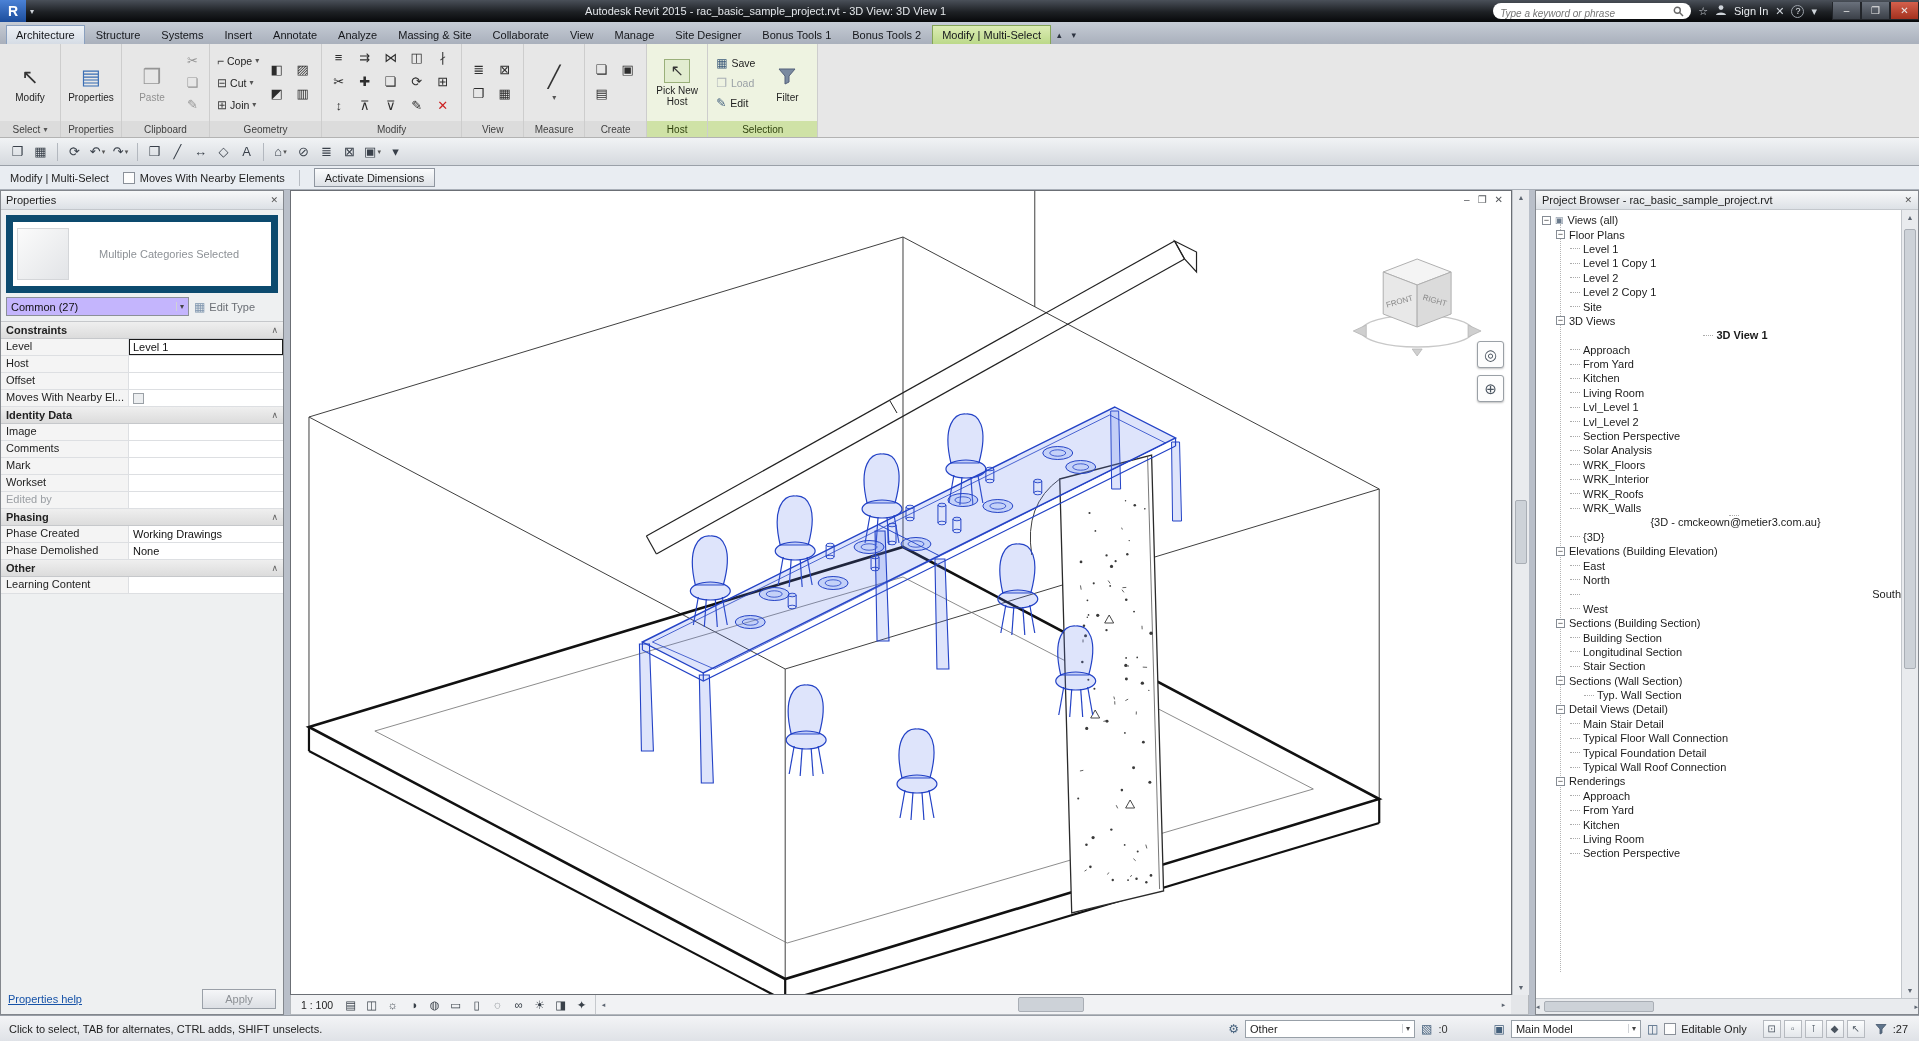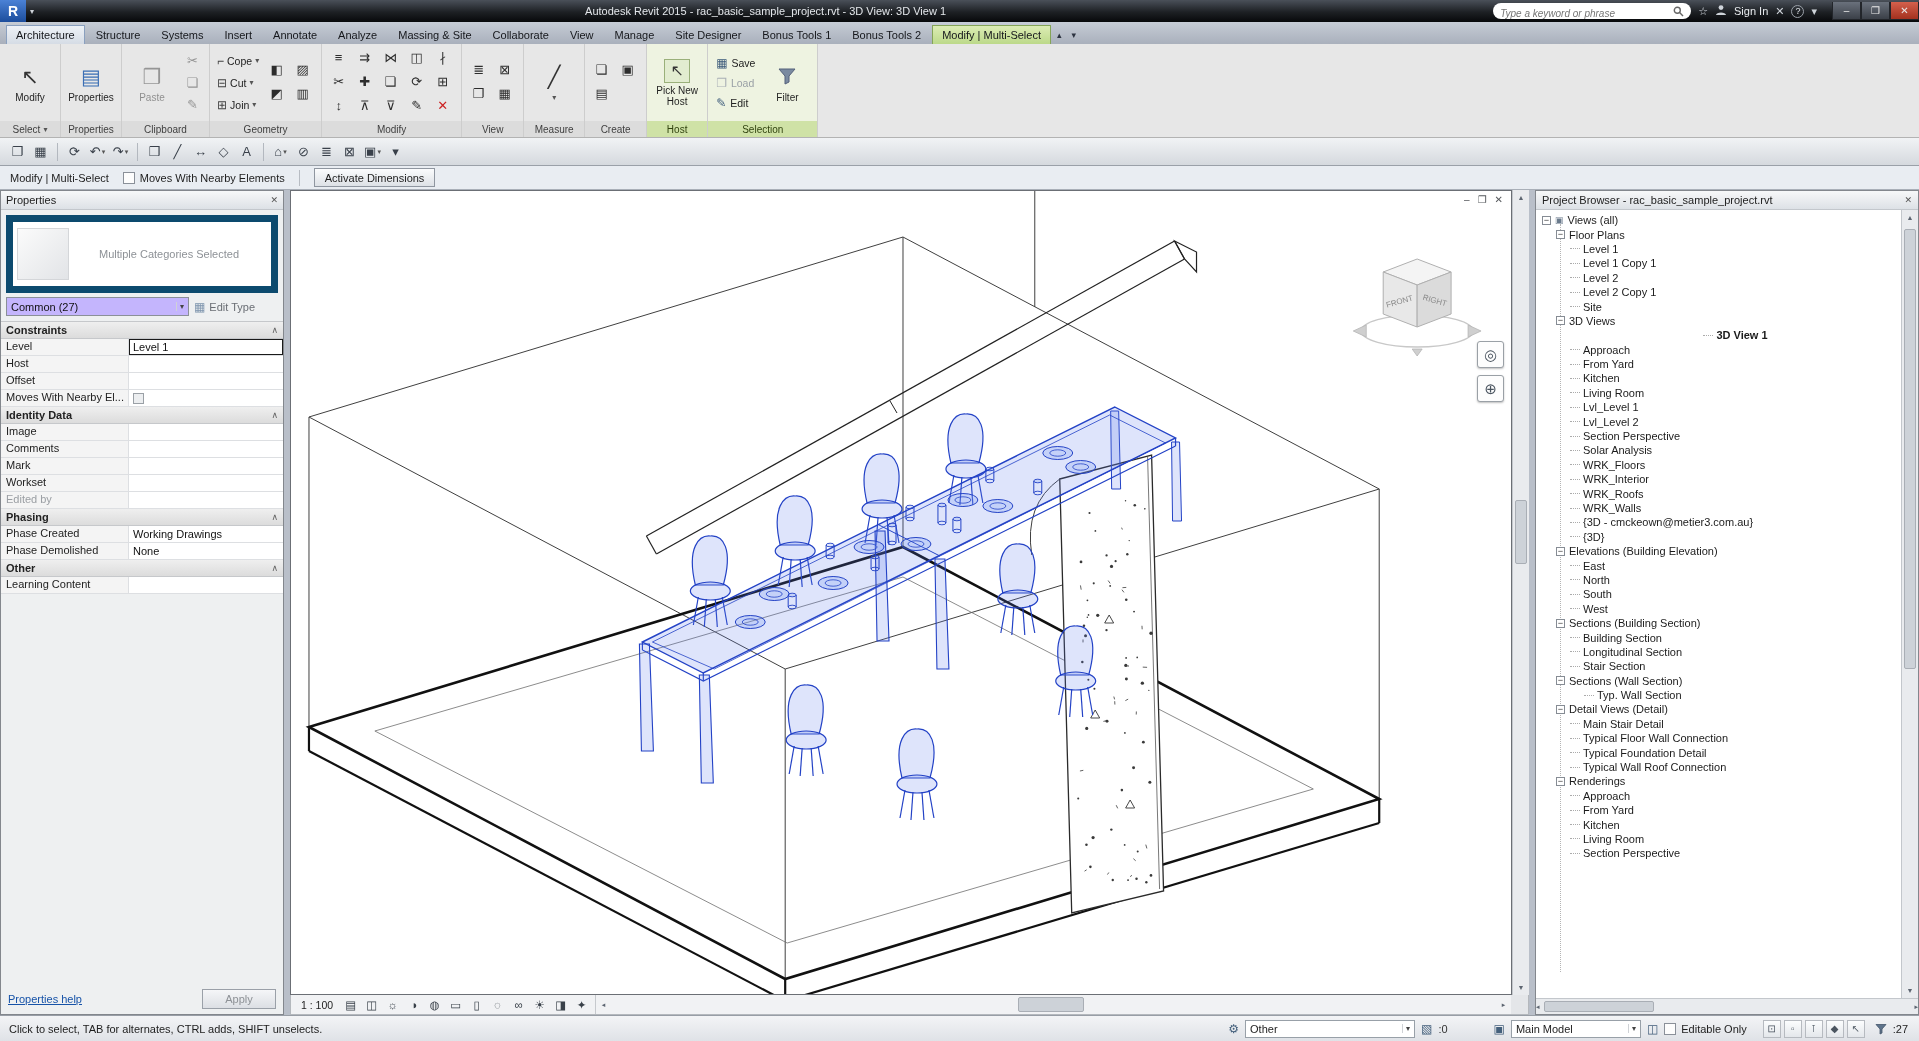--- a/index.html
+++ b/index.html
@@ -913,41 +913,41 @@
               <span>WRK_Interior</span>
             </div>
             <div class="trow" style="padding-left: 34px;">
               <span class="tdash"></span>
               <span>WRK_Roofs</span>
             </div>
             <div class="trow" style="padding-left: 34px;">
               <span class="tdash"></span>
               <span>WRK_Walls</span>
             </div>
-            <div class="trow" style="padding-left: 34px;">
+            <div class="trow" style="padding-left: 34px; flex-direction: column;">
               <span class="tdash"></span>
               <span>{3D - cmckeown@metier3.com.au}</span>
             </div>
             <div class="trow" style="padding-left: 34px;">
               <span class="tdash"></span>
               <span>{3D}</span>
             </div>
             <div class="trow" style="padding-left: 20px;">
               <span class="texp">−</span>
               <span>Elevations (Building Elevation)</span>
             </div>
             <div class="trow" style="padding-left: 34px;">
               <span class="tdash"></span>
               <span>East</span>
             </div>
             <div class="trow" style="padding-left: 34px;">
               <span class="tdash"></span>
               <span>North</span>
             </div>
-            <div class="trow" style="padding-left: 34px;">
+            <div class="trow" style="padding-left: 34px; justify-content: space-between;">
               <span class="tdash"></span>
               <span>South</span>
             </div>
             <div class="trow" style="padding-left: 34px;">
               <span class="tdash"></span>
               <span>West</span>
             </div>
             <div class="trow" style="padding-left: 20px;">
               <span class="texp">−</span>
               <span>Sections (Building Section)</span>

